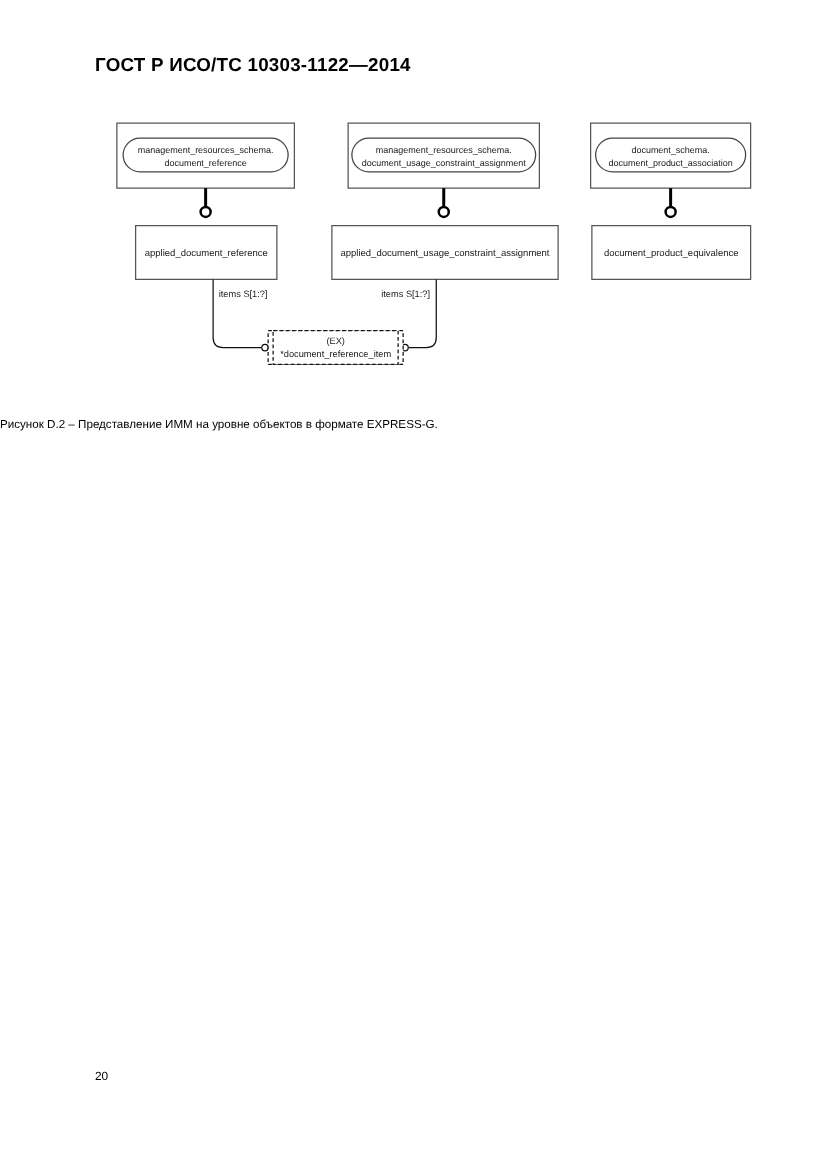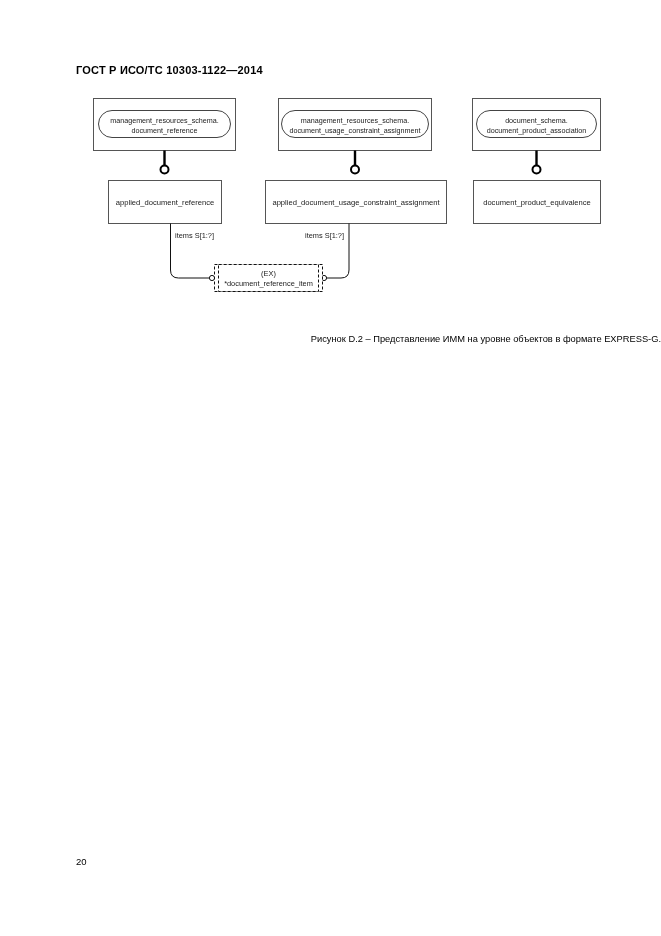--- a/index.html
+++ b/index.html
@@ -13,22 +13,22 @@
     position: relative;
     font-family: "Liberation Sans", sans-serif;
     color: #000000;
     overflow: hidden;
   }
 
   
   .page-header {
     position: absolute;
     left: 76px;
-    top: 64px;
-    font-size: 11px;
+    top: 44px;
+    font-size: 15px;
     font-weight: bold;
     letter-spacing: 0.2px;
     white-space: nowrap;
   }
 
   
   .figure {
     position: absolute;
     left: 0;
     top: 0;
@@ -87,21 +87,21 @@
     stroke: #111111;
     stroke-width: 1;
   }
 
   
   .figure-caption {
     position: absolute;
     left: 0;
     top: 334px;
     width: 661px;
-    text-align: right;
+    text-align: left;
     font-size: 9.3px;
     white-space: nowrap;
   }
 
   
   .folio {
     position: absolute;
     left: 76px;
     top: 856px;
     font-size: 9.5px;

